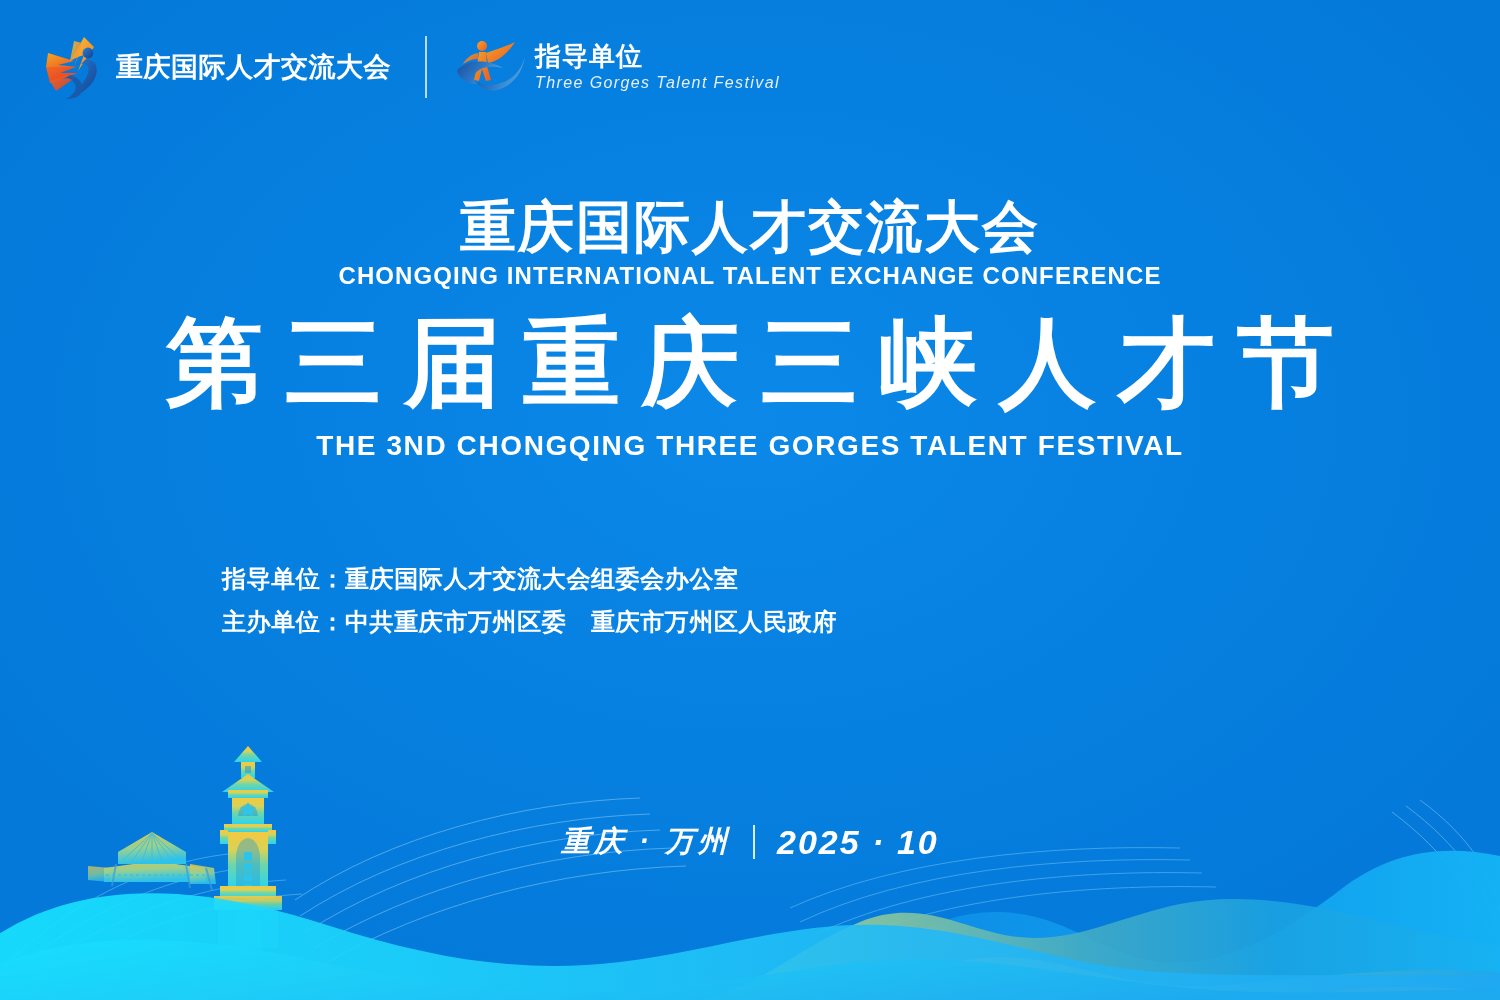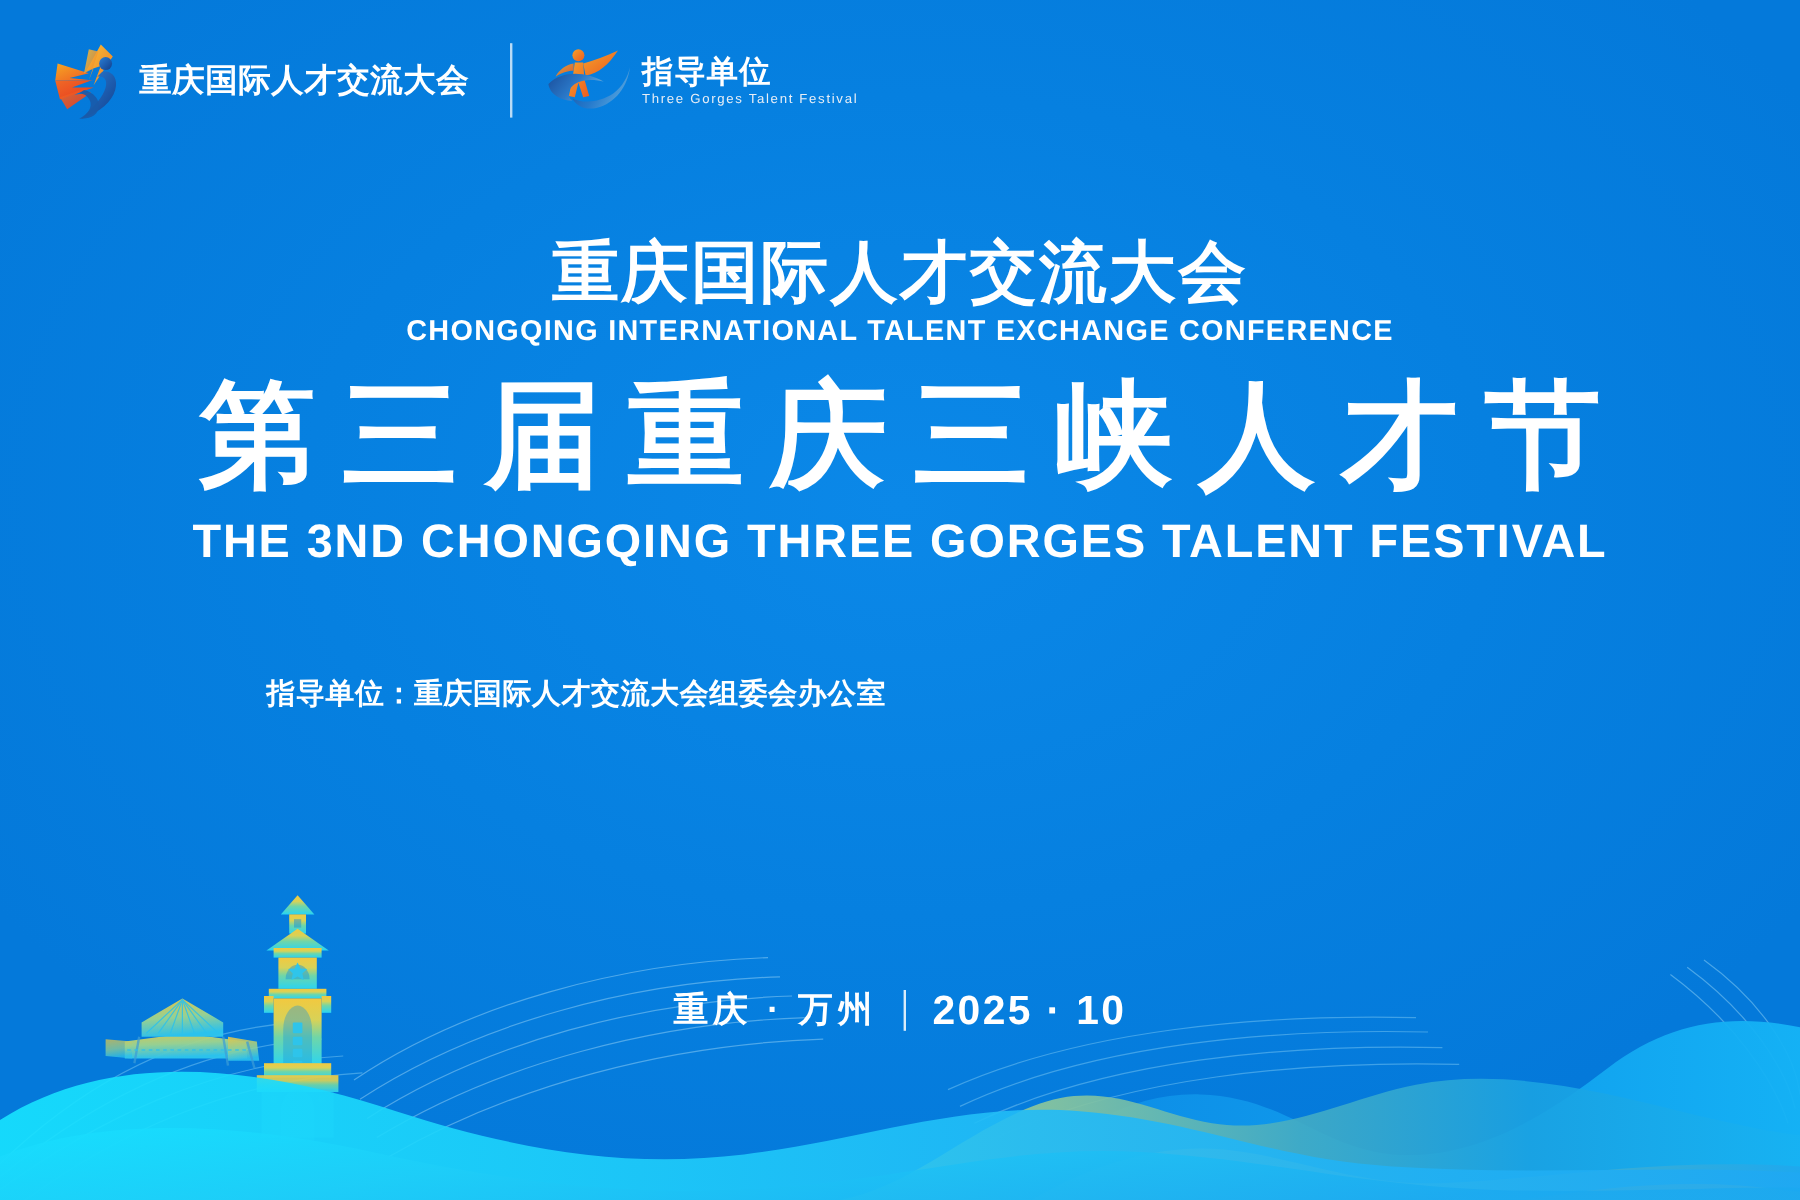--- a/index.html
+++ b/index.html
@@ -33,22 +33,22 @@
   .logo-en {
     font-size:27px; font-weight:bold; letter-spacing:1.5px; margin-top:5px;
   }
   .divider {
     width:2px; height:62px; background:rgba(255,255,255,0.72);
     margin:0 28px 0 34px;
   }
   .logo2-text { margin-left:8px; color:#ffffff; line-height:1; }
   .logo2-cn { font-size:26px; font-weight:bold; letter-spacing:1px; white-space:nowrap;}
   .logo2-en {
-    font-size:11px; letter-spacing:1.4px; margin-top:6px;
-    color:#e8eef6; white-space:nowrap;
+    font-size:16px; letter-spacing:1.4px; margin-top:6px;
+    color:#e8eef6; white-space:nowrap;font-style:italic;
   }
 
   
   .title-wrap { position:absolute; left:0; top:198px; width:1500px; text-align:center; }
   .t-conf-cn {
     font-size:56px; font-weight:bold; color:#ffffff;
     letter-spacing:2px; line-height:1.05;
   }
   .t-conf-en {
     font-size:24px; font-weight:bold; color:#ffffff;
@@ -56,39 +56,39 @@
   }
   .t-main {
     margin-top:16px;
     font-size:97px; font-weight:bold; color:#ffffff;
     letter-spacing:22px; line-height:1.18;
     text-indent:22px;
     white-space:nowrap;
   }
   .t-main-en {
     margin-top:10px;
-    font-size:39px; font-weight:bold; color:#ffffff;
+    font-size:28px; font-weight:bold; color:#ffffff;
     letter-spacing:1.6px;
   }
 
   
   .orgs {
     position:absolute; left:222px; top:557px;
     color:#ffffff;
   }
   .org-line {
     font-size:24px; font-weight:bold; letter-spacing:0.6px;
     line-height:43px; white-space:nowrap;
   }
 
   
   .placedate {
     position:absolute; left:0; top:822px; width:1500px;
     text-align:left; color:#ffffff;
-    display:flex; align-items:center; justify-content:center;
+    display:flex; align-items:center; justify-content:center;font-style:italic;
   }
   .pd-city {
     font-size:29px; font-weight:bold; letter-spacing:4px;
   }
   .pd-sep {
     width:2px; height:34px; background:rgba(255,255,255,0.85);
     margin:0 22px;
   }
   .pd-date {
     font-size:34px; font-weight:bold; letter-spacing:2px;
@@ -325,20 +325,21 @@
 
   <div class="title-wrap">
     <div class="t-conf-cn">重庆国际人才交流大会</div>
     <div class="t-conf-en">CHONGQING  INTERNATIONAL TALENT EXCHANGE CONFERENCE</div>
     <div class="t-main">第三届重庆三峡人才节</div>
     <div class="t-main-en">THE 3ND CHONGQING THREE GORGES TALENT FESTIVAL</div>
   </div>
 
   <div class="orgs">
     <div class="org-line">指导单位：重庆国际人才交流大会组委会办公室</div>
+    <div class="org-line">主办单位：中共重庆市万州区委　重庆市万州区人民政府</div>
   </div>
 
   <div class="placedate">
     <span class="pd-city">重庆 · 万州</span>
     <span class="pd-sep"></span>
     <span class="pd-date">2025 · 10</span>
   </div>
 
 </div>
 

